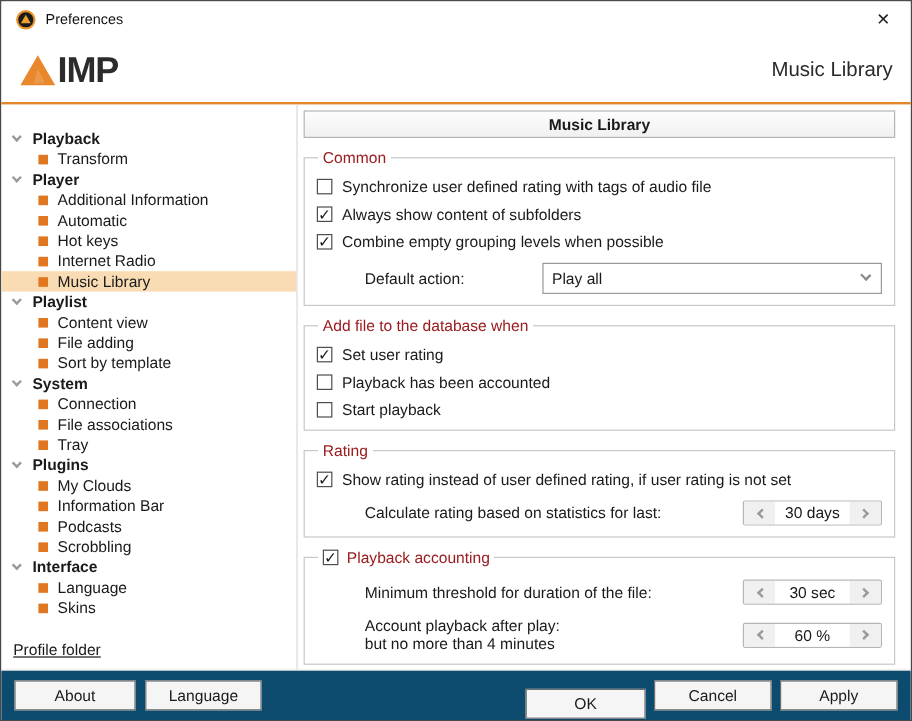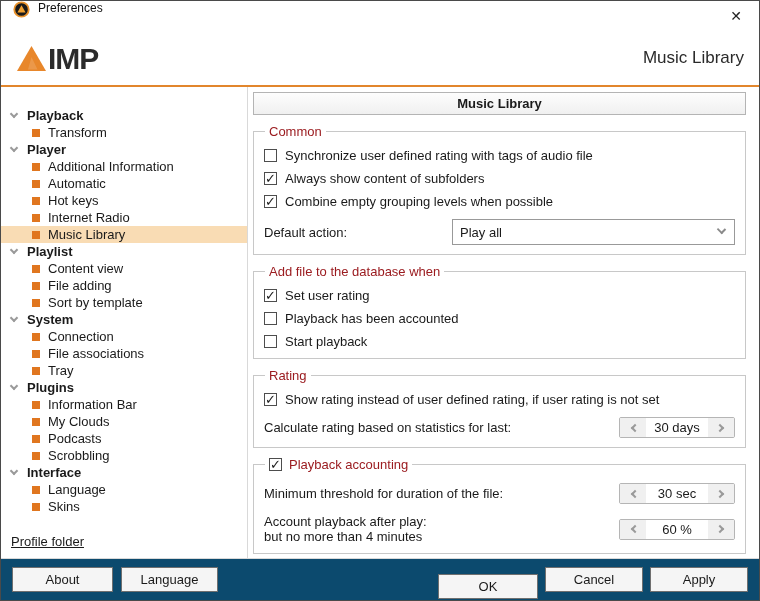--- a/index.html
+++ b/index.html
@@ -3,21 +3,21 @@
 <meta charset="utf-8">
 <style>
   * { margin:0; padding:0; box-sizing:border-box; }
   html,body { background:#fff; }
   body { font-family:"Liberation Sans","DejaVu Sans",sans-serif; font-size:13px; color:#1a1a1a; }
 
   .window { width:760px; height:601px; border:1px solid #4a4a4a; background:#fff;
             display:flex; flex-direction:column; position:relative; overflow:hidden; }
 
   
-  .titlebar { height:30px; flex:none; display:flex; padding-left:12px; }
+  .titlebar { height:30px; flex:none; display:flex; align-items:center; padding-left:12px; }
   .titlebar-icon { width:17px; height:17px; margin-right:8px; display:flex; }
   .titlebar-title { font-size:12px; color:#111; }
   .close-btn { margin-left:auto; width:46px; height:30px; display:flex; align-items:center;
                justify-content:center; font-size:14px; color:#222; cursor:default; }
 
   
   .header { height:56px; flex:none; display:flex; align-items:center; padding:0 15px;
             border-bottom:2px solid #E2862C; }
   .logo { display:flex; align-items:flex-end; }
   .logo-text { font-size:30px; font-weight:bold; color:#2b2b2b; letter-spacing:-1px;
@@ -49,21 +49,21 @@
   legend { color:#9B1C20; padding:0 4px; margin-left:1px; }
   legend.with-cb { display:flex; align-items:center; }
   legend.with-cb .cb { margin-right:7px; }
 
   .cbrow { display:flex; align-items:center; margin-top:8px; }
   .cb { width:13px; height:13px; border:1px solid #4d4d4d; background:#fff; margin-right:8px;
         position:relative; flex:none; }
   .cb.checked::after { content:"\2713"; position:absolute; left:0px; top:-2px; font-size:13px;
                        font-weight:bold; color:#1a1a1a; }
 
-  .ctl-row { display:flex; align-items:center; margin-top:10px; }
+  .ctl-row { display:flex; align-items:center; margin-top:10px;margin-left:40px; }
   .ctl-row .lbl { line-height:15px; }
 
   .combo { margin-left:auto; width:283px; height:26px; border:1px solid #999; background:#fff;
            display:flex; align-items:center; padding:0 26px 0 7px; position:relative; }
   .combo .dd-chev { position:absolute; right:9px; top:6px; width:7px; height:7px;
                     border-right:2px solid #8a8a8a; border-bottom:2px solid #8a8a8a;
                     transform:rotate(45deg) scaleY(0.9); }
 
   .spin { margin-left:auto; width:116px; height:21px; border:1px solid #b5b5b5; border-radius:2px;
           display:flex; flex:none; overflow:hidden; }
@@ -180,25 +180,25 @@
           <div class="tree-item">
             <span class="bullet"></span>
             <span>Tray</span>
           </div>
           <div class="tree-cat">
             <span class="chev"></span>
             <span>Plugins</span>
           </div>
           <div class="tree-item">
             <span class="bullet"></span>
+            <span>My Clouds</span>
+          </div>
+          <div class="tree-item">
+            <span class="bullet"></span>
             <span>Information Bar</span>
-          </div>
-          <div class="tree-item">
-            <span class="bullet"></span>
-            <span>My Clouds</span>
           </div>
           <div class="tree-item">
             <span class="bullet"></span>
             <span>Podcasts</span>
           </div>
           <div class="tree-item">
             <span class="bullet"></span>
             <span>Scrobbling</span>
           </div>
           <div class="tree-cat">

